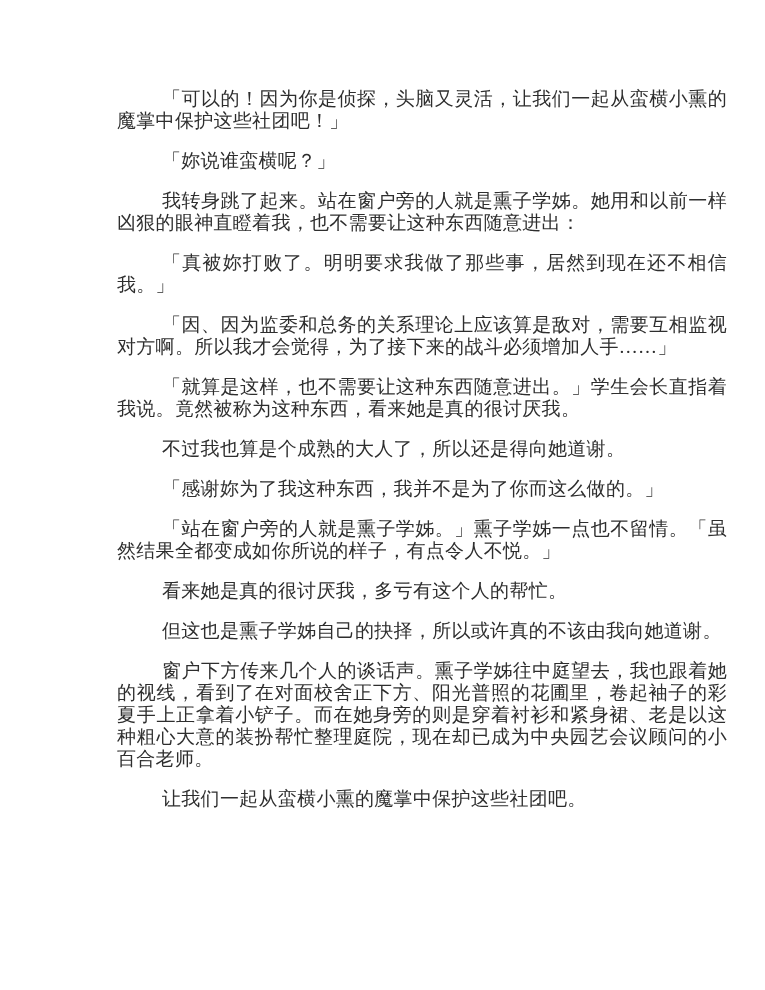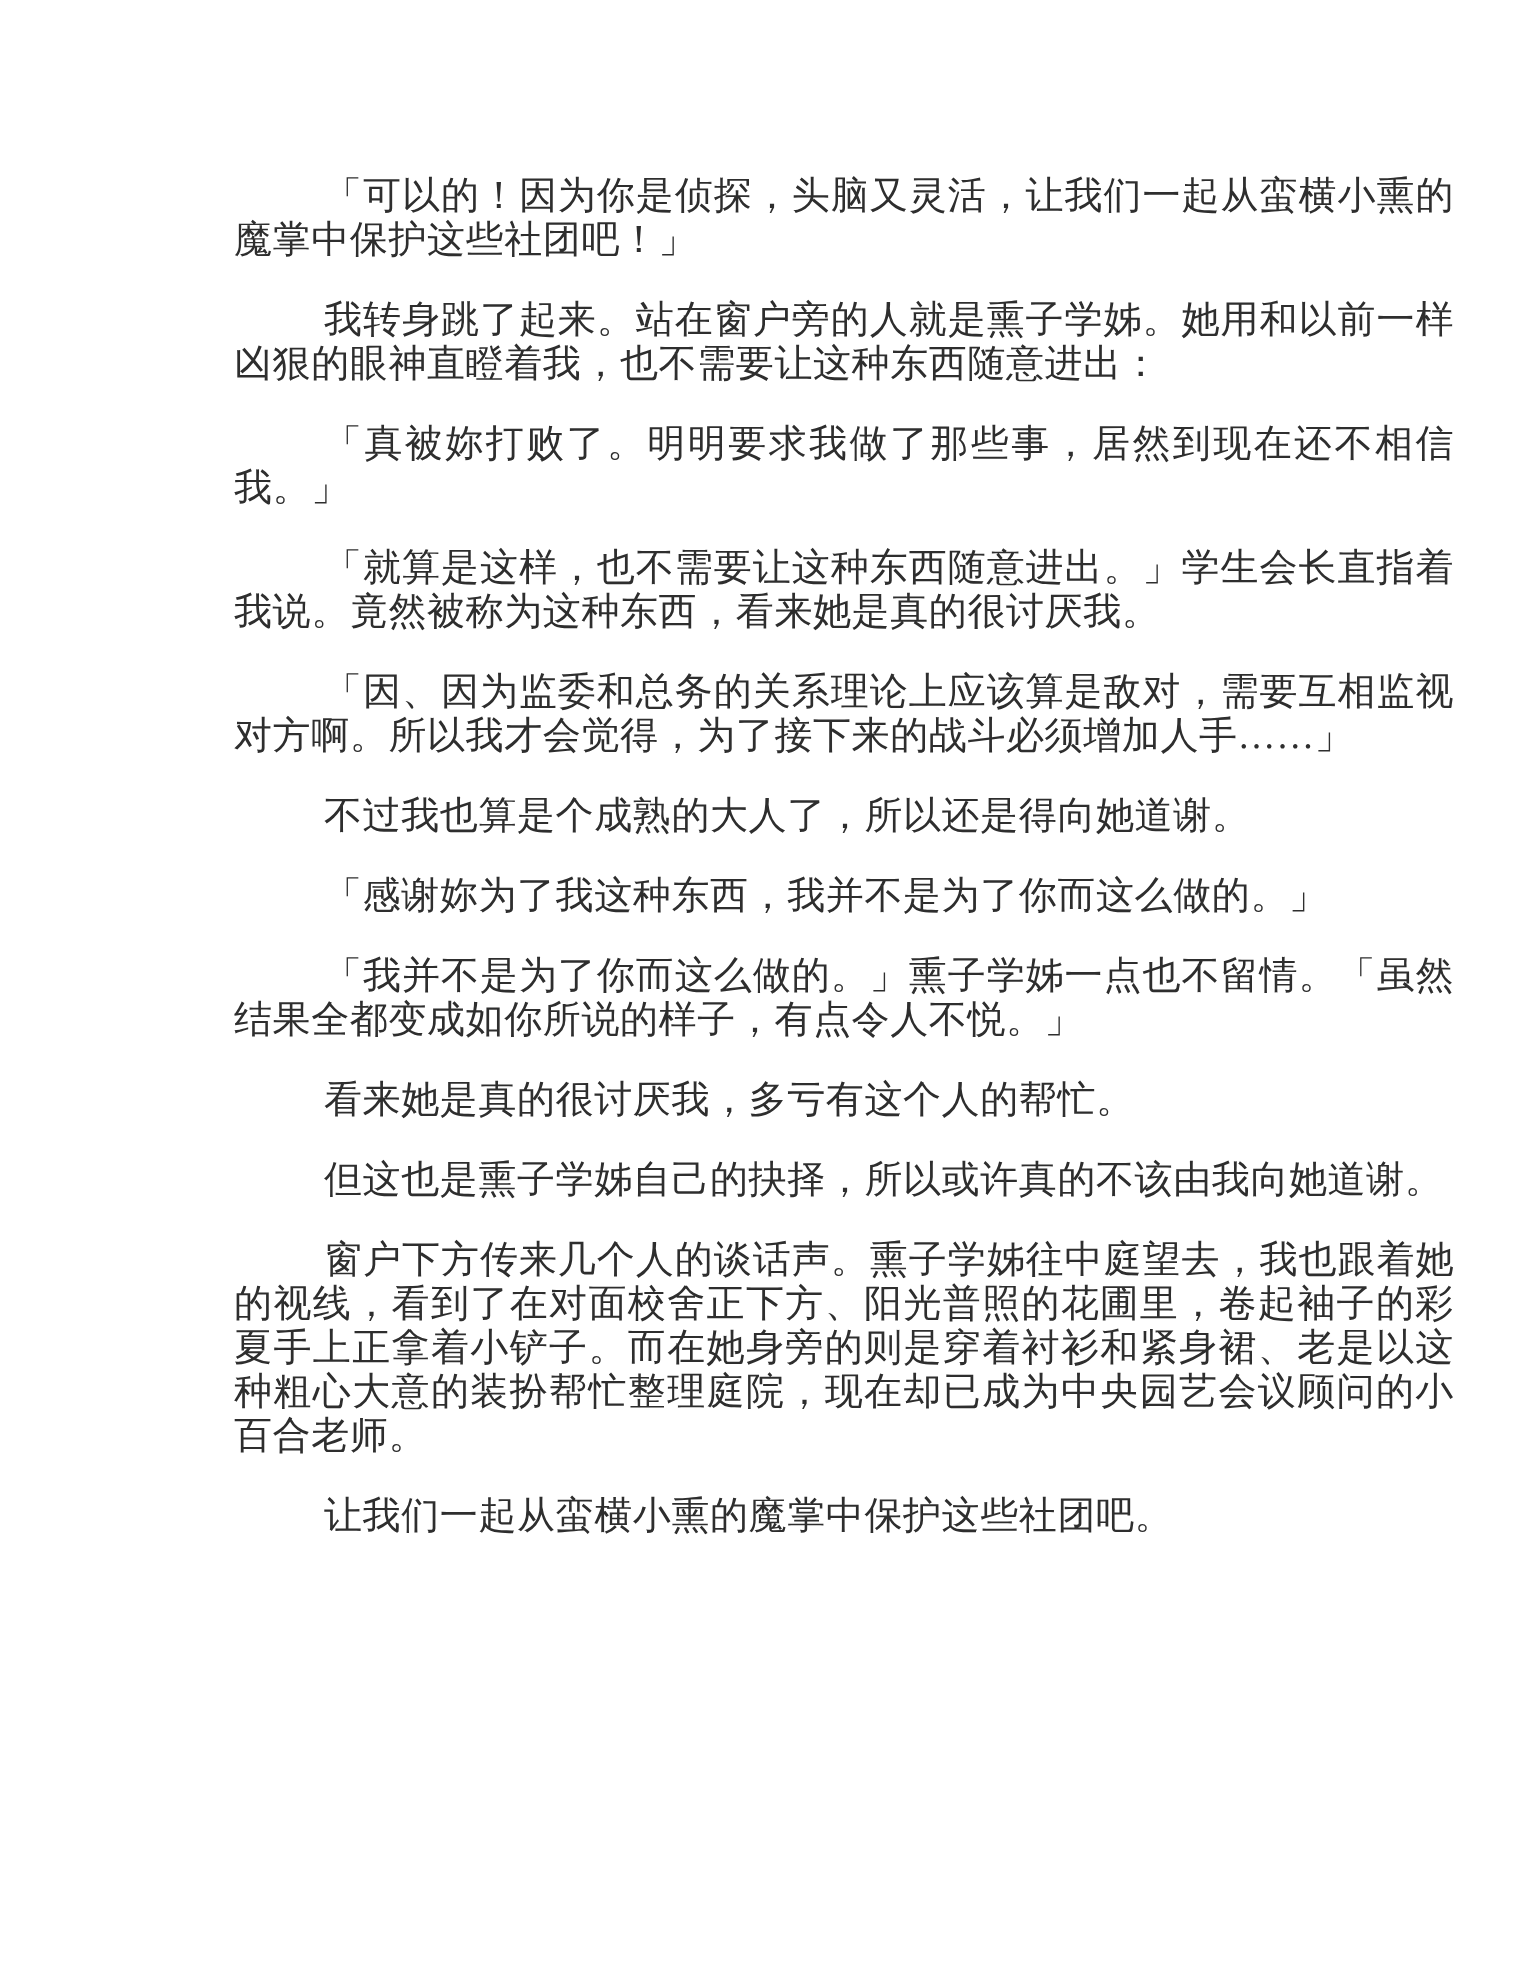--- a/index.html
+++ b/index.html
@@ -34,25 +34,26 @@
     text-indent: 45px;
     word-break: break-all;
   }
 </style>
 </head>
 <body style="background: rgb(255, 255, 255);">
 
 <main class="page">
   <div class="text-block">
     <p class="para">「可以的！因为你是侦探，头脑又灵活，让我们一起从蛮横小熏的魔掌中保护这些社团吧！」</p>
+    <p class="para">「妳说谁蛮横呢？」</p>
     <p class="para">我转身跳了起来。站在窗户旁的人就是熏子学姊。她用和以前一样凶狠的眼神直瞪着我，也不需要让这种东西随意进出：</p>
     <p class="para">「真被妳打败了。明明要求我做了那些事，居然到现在还不相信我。」</p>
+    <p class="para">「因、因为监委和总务的关系理论上应该算是敌对，需要互相监视对方啊。所以我才会觉得，为了接下来的战斗必须增加人手……」</p>
     <p class="para">「就算是这样，也不需要让这种东西随意进出。」学生会长直指着我说。竟然被称为这种东西，看来她是真的很讨厌我。</p>
-    <p class="para">「因、因为监委和总务的关系理论上应该算是敌对，需要互相监视对方啊。所以我才会觉得，为了接下来的战斗必须增加人手……」</p>
     <p class="para">不过我也算是个成熟的大人了，所以还是得向她道谢。</p>
     <p class="para">「感谢妳为了我这种东西，我并不是为了你而这么做的。」</p>
-    <p class="para">「我并不是为了你而这么做的。」熏子学姊一点也不留情。「虽然结果全都变成如你所说的样子，有点令人不悦。」</p>
+    <p class="para">「站在窗户旁的人就是熏子学姊。」熏子学姊一点也不留情。「虽然结果全都变成如你所说的样子，有点令人不悦。」</p>
     <p class="para">看来她是真的很讨厌我，多亏有这个人的帮忙。</p>
     <p class="para">但这也是熏子学姊自己的抉择，所以或许真的不该由我向她道谢。</p>
     <p class="para">窗户下方传来几个人的谈话声。熏子学姊往中庭望去，我也跟着她的视线，看到了在对面校舍正下方、阳光普照的花圃里，卷起袖子的彩夏手上正拿着小铲子。而在她身旁的则是穿着衬衫和紧身裙、老是以这种粗心大意的装扮帮忙整理庭院，现在却已成为中央园艺会议顾问的小百合老师。</p>
     <p class="para">让我们一起从蛮横小熏的魔掌中保护这些社团吧。</p>
   </div>
 </main>
 
 </body></html>

